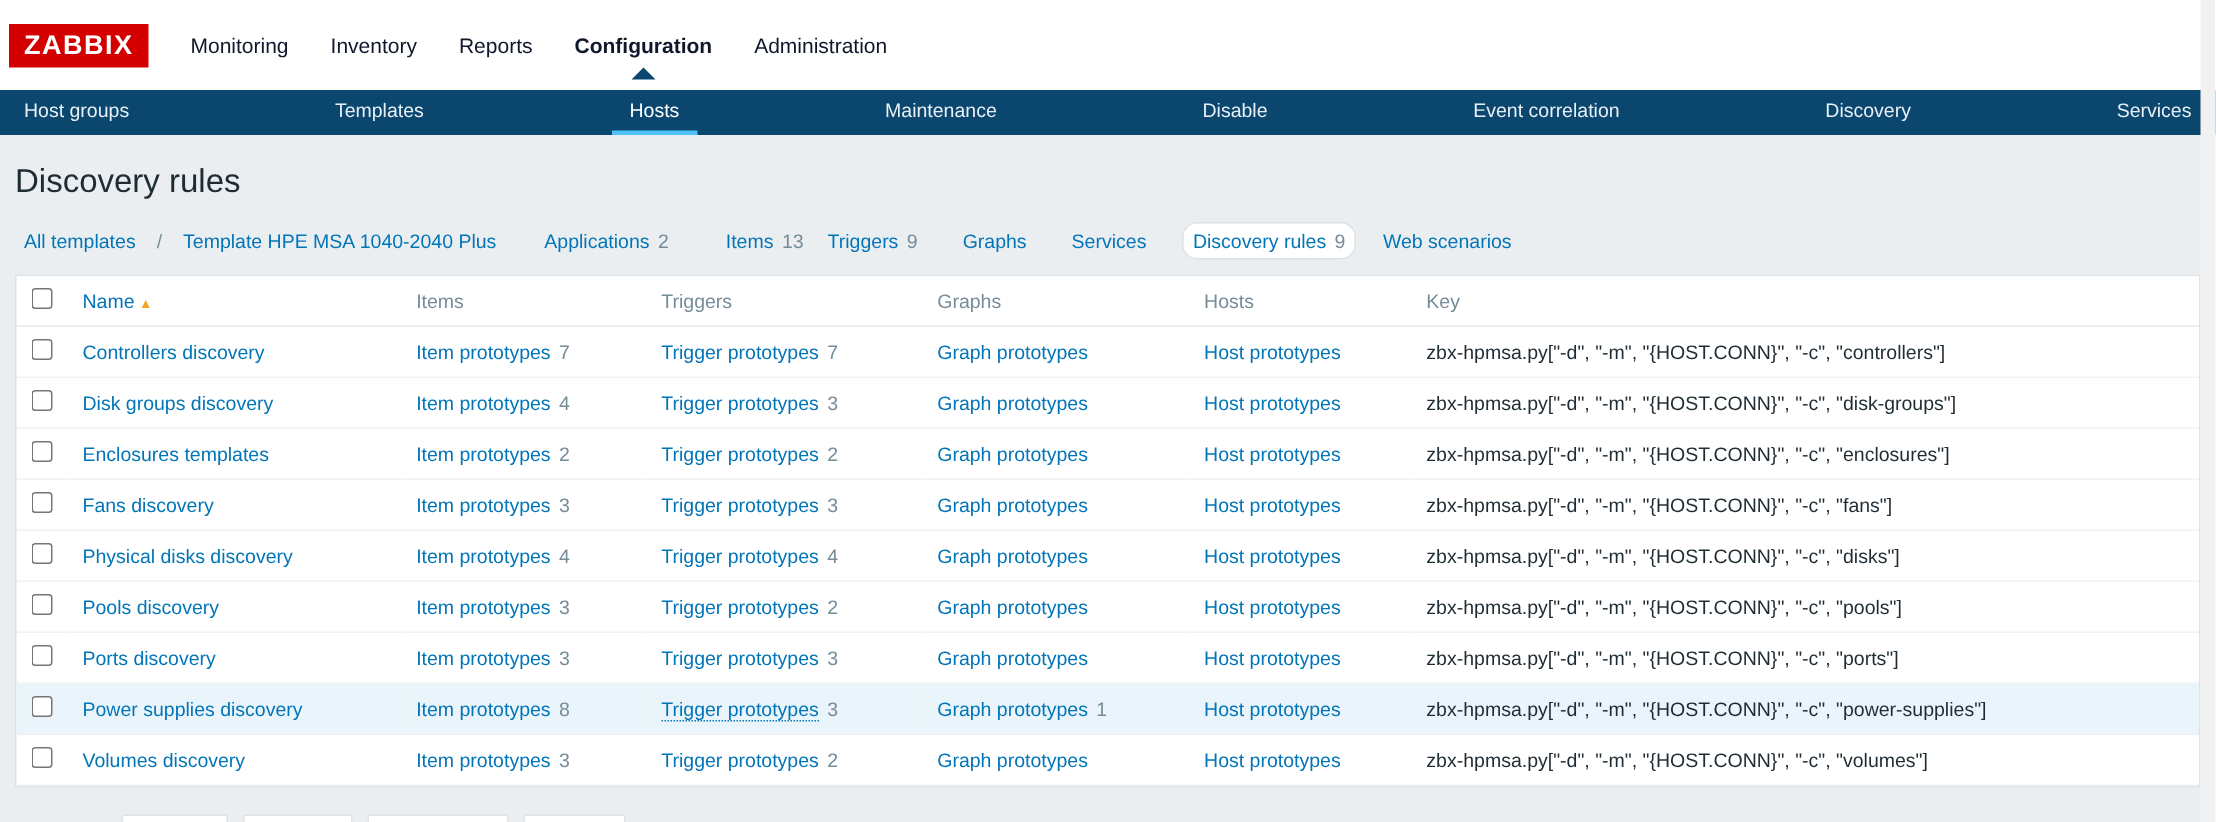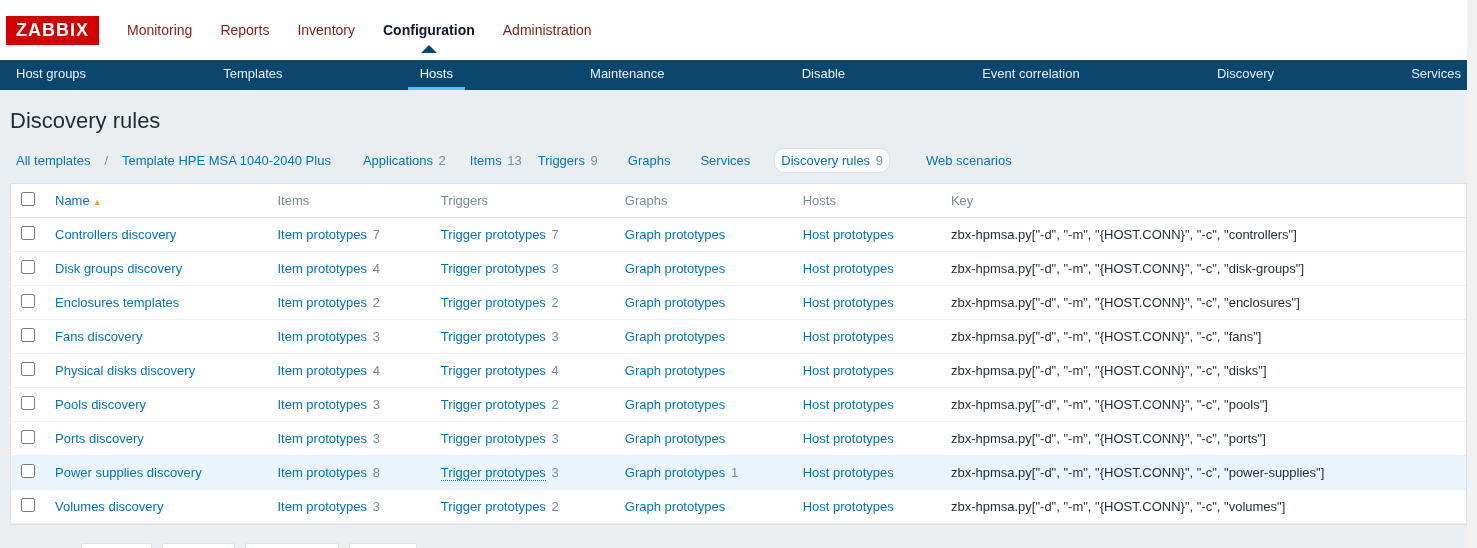--- a/index.html
+++ b/index.html
@@ -2,21 +2,21 @@
 <html><head>
 <meta charset="utf-8">
 <style>
   * { box-sizing: border-box; }
   html, body { margin: 0; padding: 0; font-family: Arial, Helvetica, sans-serif; font-size: 13px; color: #1f2c33; background: #ffffff; }
   a { color: #0275b8; text-decoration: none; cursor: pointer; }
 
   .topbar { display: flex; align-items: center; height: 60px; background: #ffffff; border-bottom: 0; position: relative; }
   .logo { background: #d40000; color: #fff; font-weight: bold; letter-spacing: 1px; padding: 4px 10px; margin: 0 14px 0 6px; font-size: 18px; }
   .topnav { display: flex; height: 44px; align-items: stretch; }
-  .topnav .item { display: flex; align-items: center; padding: 0 14px; color: #7f1d1d; font-size: 14px; position: relative; cursor: pointer; }
+  .topnav .item { display: flex; align-items: center; padding: 0 14px; color: #0f172a; font-size: 14px; position: relative; cursor: pointer; }
   .topnav .item.active { color: #0f172a; font-weight: 600; }
   .topnav .item.active::after {
     content: ""; position: absolute; bottom: -1px; left: 50%; transform: translateX(-50%);
     width: 0; height: 0; border-left: 8px solid transparent; border-right: 8px solid transparent;
     border-bottom: 8px solid #0a466e;
   }
 
   .subnav { background: #0a466e; height: 30px; display: flex; align-items: stretch; padding: 0 4px; justify-content: space-between; }
   .subnav .item { display: flex; align-items: center; padding: 0 12px; color: #e8f0f5; font-size: 13px; cursor: pointer; position: relative; border-bottom: 3px solid transparent; }
   .subnav .item.active { border-bottom: 3px solid #4fc3f7; color: #ffffff; }
@@ -52,22 +52,22 @@
 </style>
 </head>
 <body>
 
 <div style="position:relative; width:1477px;">
 
   <div class="topbar">
     <span class="logo">ZABBIX</span>
     <div class="topnav" id="topnav">
         <div class="item">Monitoring</div>
+        <div class="item">Inventory</div>
         <div class="item">Reports</div>
-        <div class="item">Inventory</div>
         <div class="item active">Configuration</div>
         <div class="item">Administration</div>
       </div>
   </div>
 
   <div class="subnav" id="subnav">
       <div class="item">Host groups</div>
       <div class="item">Templates</div>
       <div class="item active">Hosts</div>
       <div class="item">Maintenance</div>
@@ -78,26 +78,26 @@
     </div>
 
   <div class="page">
     <h1 class="page-title">Discovery rules</h1>
 
     <div class="crumbs" id="crumbs">
         <a class="crumb">All templates</a>
         <span class="sep">/</span>
         <a class="crumb">Template HPE MSA 1040-2040 Plus</a>
         <span style="width: 12px; display: inline-block;"></span>
-        <a class="crumb" style="margin-right: 8px;"><span>Applications</span><span class="cnt"> 2</span></a>
+        <a class="crumb" style="margin-right: 22px;"><span>Applications</span><span class="cnt"> 2</span></a>
         <a class="crumb" style=""><span>Items</span><span class="cnt"> 13</span></a>
         <a class="crumb" style="margin-right: 14px;"><span>Triggers</span><span class="cnt"> 9</span></a>
         <a class="crumb" style="margin-right: 14px;"><span>Graphs</span></a>
         <a class="crumb" style="margin-right: 14px;"><span>Services</span></a>
-        <a class="crumb active" style="margin-right: 26px; border-radius: 10px;"><span>Discovery rules</span><span class="cnt"> 9</span></a>
+        <a class="crumb active" style="margin-right: 8px; border-radius: 10px;"><span>Discovery rules</span><span class="cnt"> 9</span></a>
         <a class="crumb" style="margin-right: 14px;"><span>Web scenarios</span></a>
       </div>
 
     <div class="table-wrap">
       <table>
         <thead>
           <tr>
             <th class="col-check">
               <input type="checkbox" style="">
             </th>

